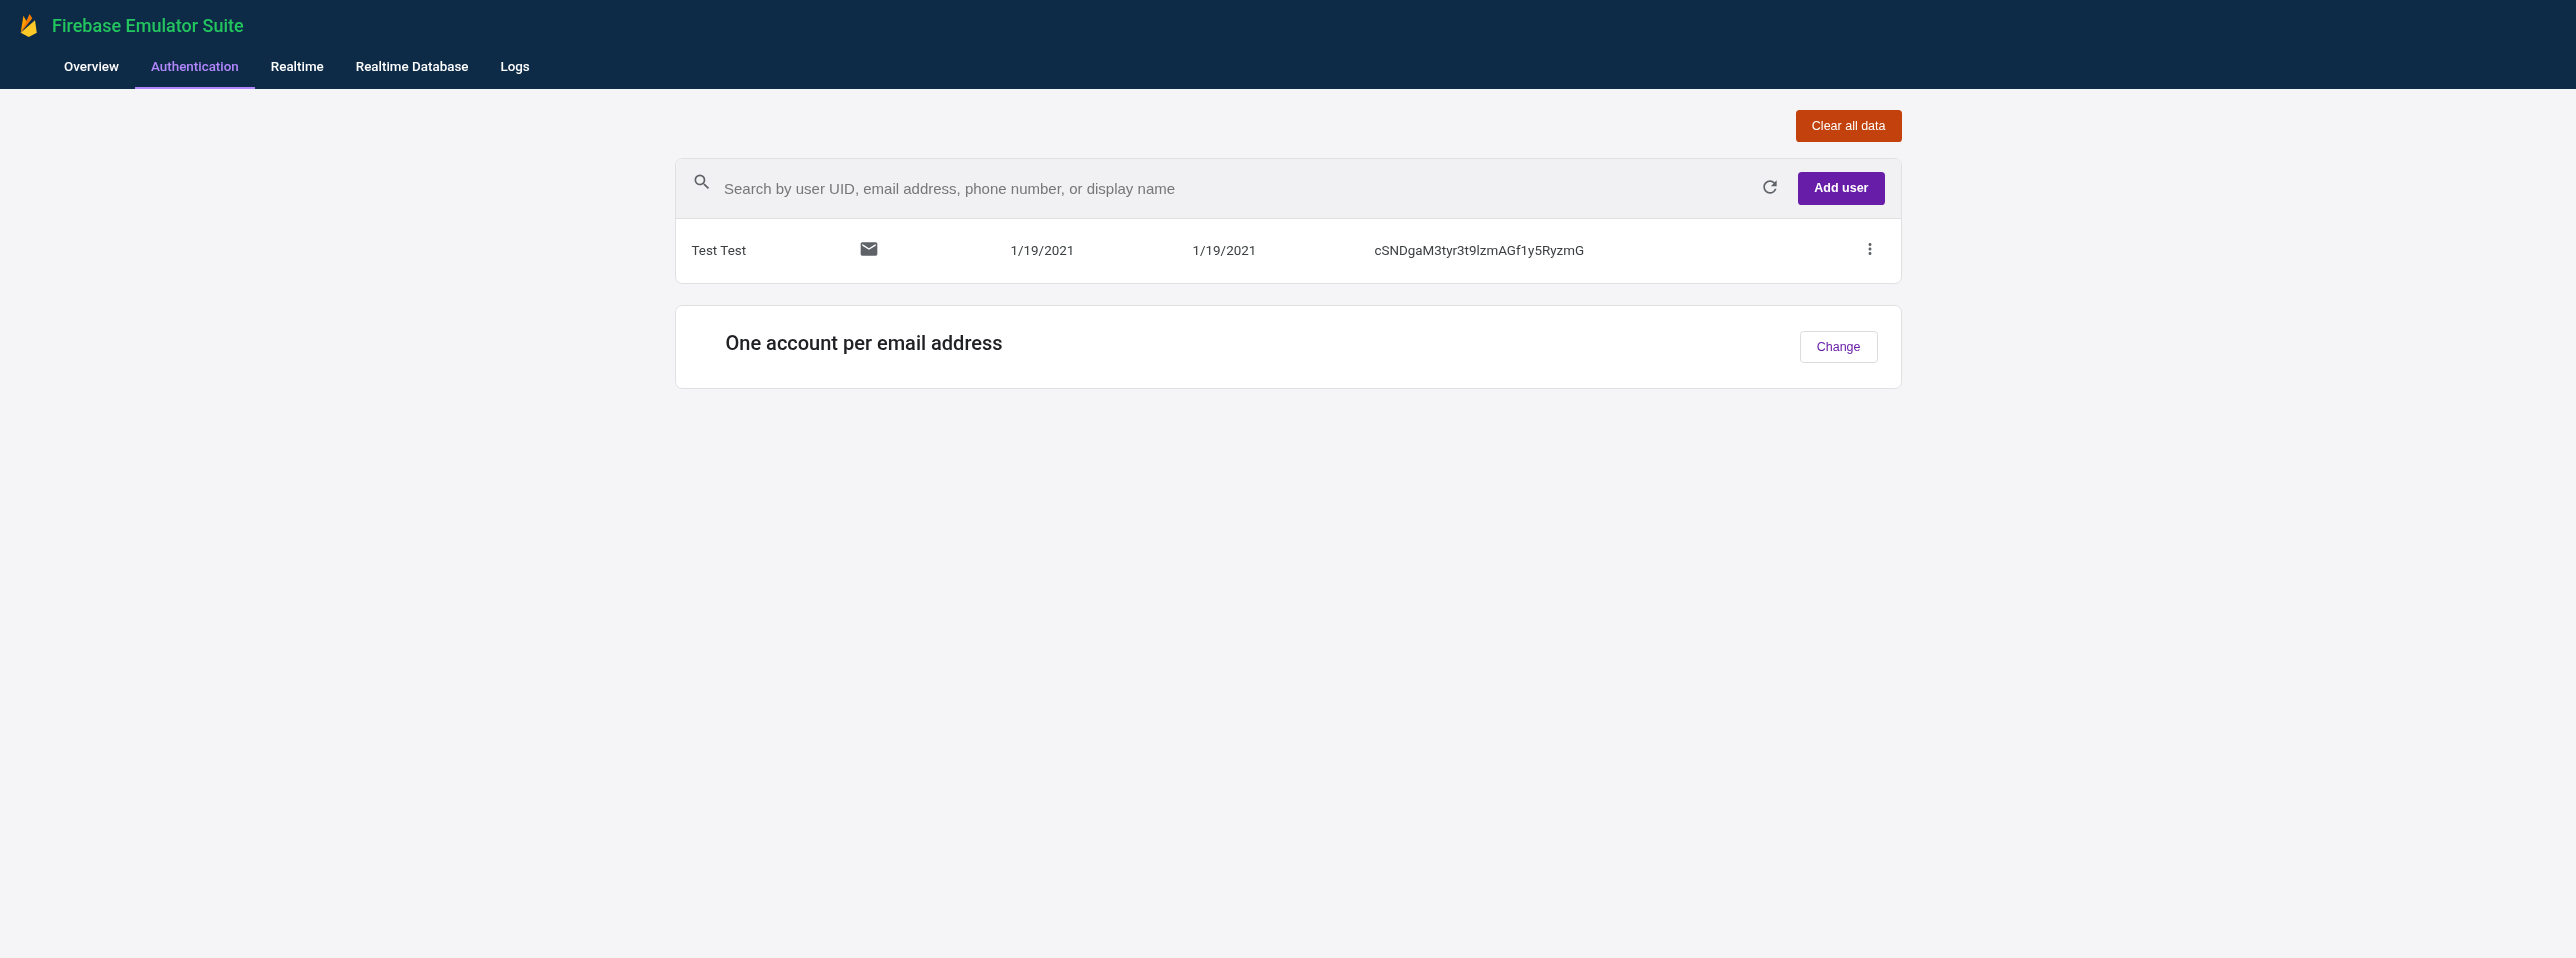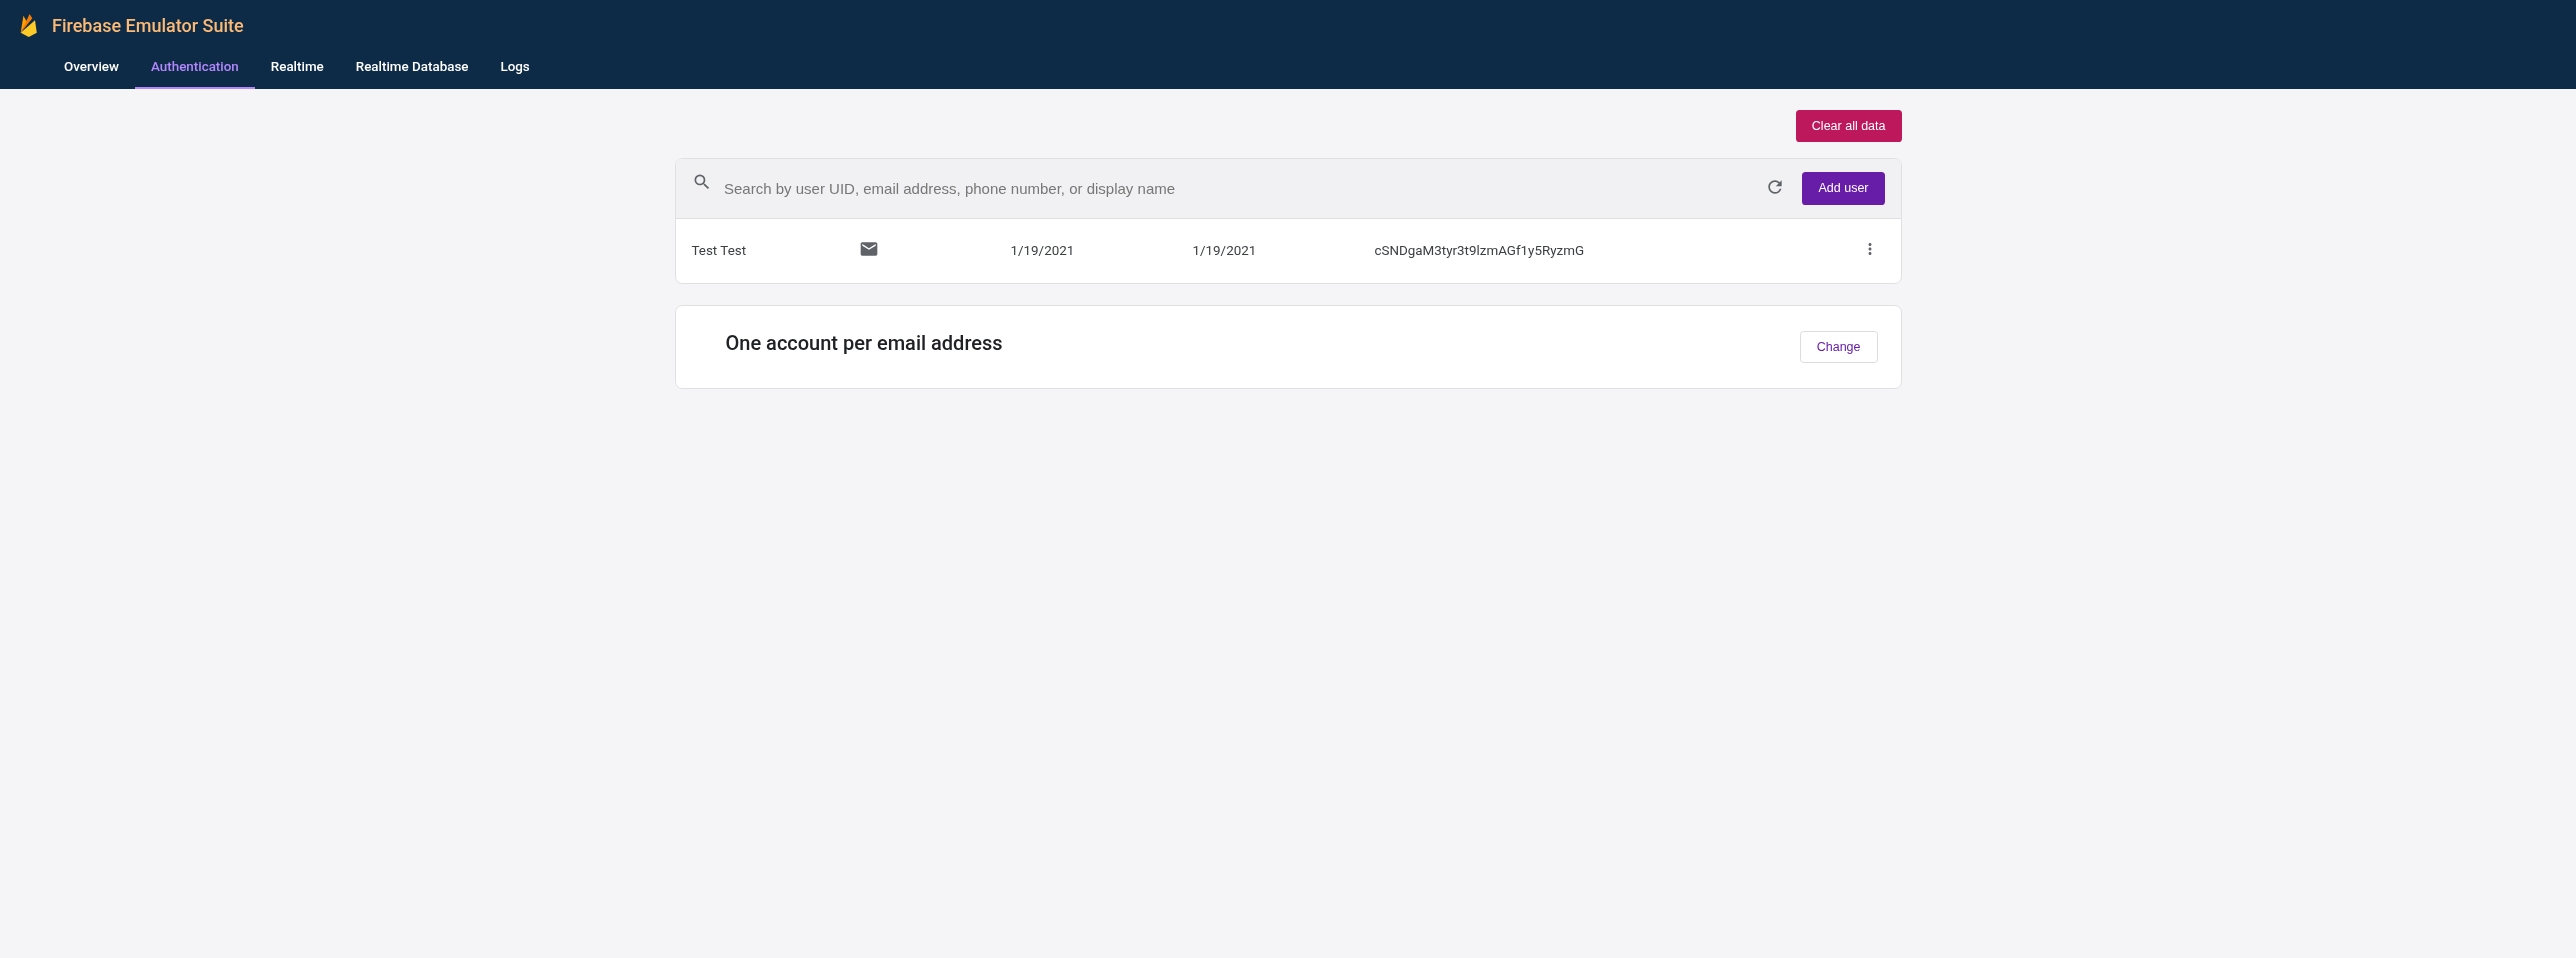--- a/index.html
+++ b/index.html
@@ -22,21 +22,21 @@
       padding: 12.5px 18px 9px 18px;
       gap: 12.5px;
     }
     .logo-icon {
       width: 21.5px;
       height: 25px;
     }
     .header-title {
       font-size: 18px;
       font-weight: 500;
-      color: #fdba74;
+      color: #22c55e;
     }
     .nav-tabs {
       display: flex;
       padding: 0 48px;
       text-align: right;
     }
     .nav-tab {
       padding: 12.5px 16px 12.5px 16px;
       font-size: 13.4px;
       font-weight: 500;
@@ -52,21 +52,21 @@
       max-width: 1227px;
       margin: 0 auto;
       padding: 21.5px 0;
     }
     .top-actions {
       display: flex;
       justify-content: flex-end;
       padding: 0 0 16px 0;
     }
     .btn-danger {
-      background: #be185d;
+      background: #c2410c;
       color: #fff;
       border: none;
       padding: 9px 16px;
       font-size: 12.5px;
       font-weight: 500;
       border-radius: 3.6px;
       cursor: pointer;
     }
     .card {
       background: #fff;
@@ -105,21 +105,21 @@
       padding: 5.4px;
       display: flex;
       align-items: center;
     }
     .btn-primary {
       background: #681da8;
       color: #fff;
       border: none;
       padding: 9px 16px;
       font-size: 12.5px;
-      font-weight: 400;
+      font-weight: 700;
       border-radius: 3.6px;
       cursor: pointer;
     }
     .table-header, .table-row {
       display: grid;
       grid-template-columns: 167px 152px 182px 182px 1fr 54px;
       padding: 16px 16px;
       align-items: center;
     }
     .table-header {

